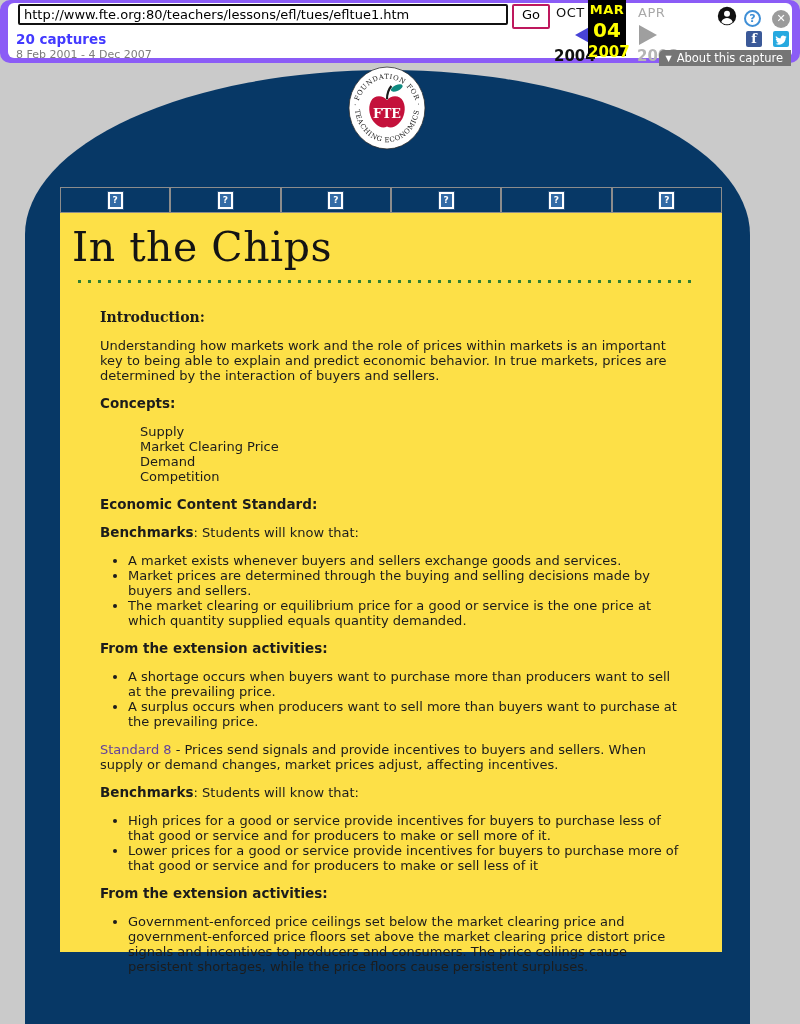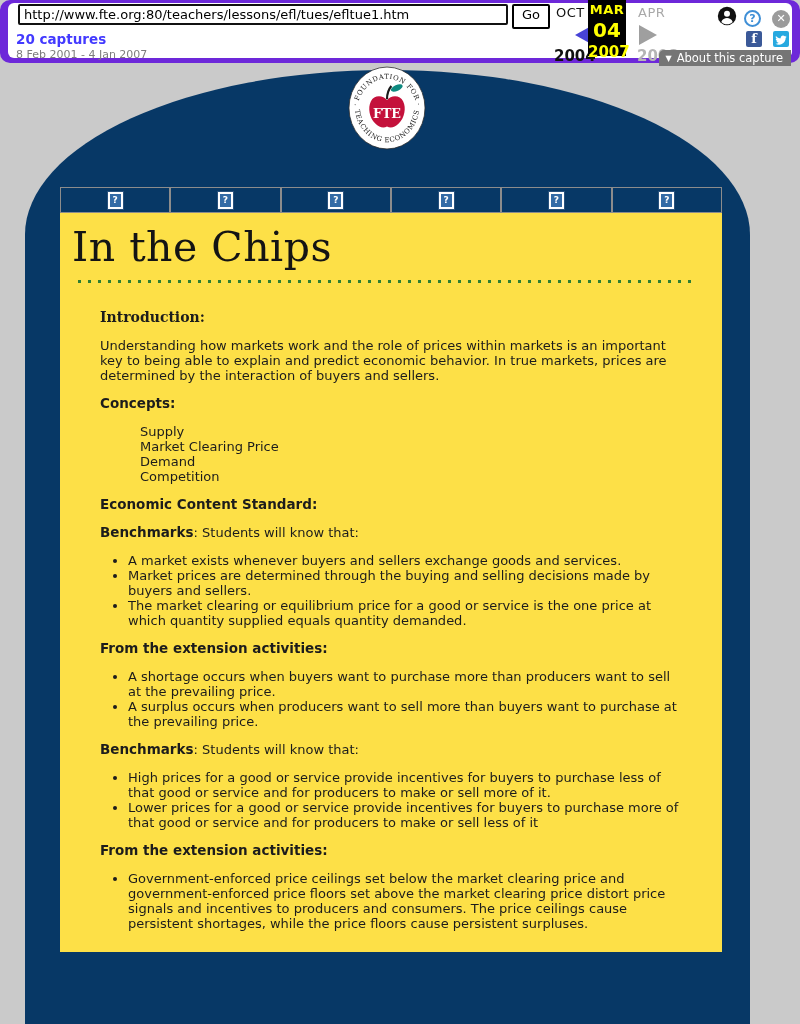--- a/index.html
+++ b/index.html
@@ -1,24 +1,24 @@
 <!DOCTYPE html>
 <html><head>
 <meta charset="utf-8">
 <style>
   html,body{margin:0;padding:0;}
   body{font-family:"DejaVu Sans","Liberation Sans",sans-serif;}
   .screen{position:relative;width:800px;height:1024px;background:#cacaca;overflow:hidden;}
 
   
-  .wb{position:absolute;left:0;top:0;width:800px;height:63px;background:#6d28d9;border-radius:10px;z-index:30;}
+  .wb{position:absolute;left:0;top:0;width:800px;height:63px;background:#8b5cf6;border-radius:10px;z-index:30;}
   .wb-inner{position:absolute;left:8px;top:3px;right:8px;bottom:5px;background:#ffffff;border-radius:6px;}
   .wb-url{position:absolute;left:10px;top:1px;width:478px;height:17px;border:2px solid #111;background:#fff;
           font:13px "DejaVu Sans","Liberation Sans",sans-serif;padding:0 4px;border-radius:2px;}
-  .wb-go{position:absolute;left:504px;top:1px;width:34px;height:21px;border:2px solid #000000;background:#fff;
+  .wb-go{position:absolute;left:504px;top:1px;width:34px;height:21px;border:2px solid #be185d;background:#fff;
          font:13px "DejaVu Sans","Liberation Sans",sans-serif;border-radius:2px;text-align:center;line-height:17px;cursor:pointer;}
   .wb-captures{position:absolute;left:8px;top:28px;color:#433aff;font-weight:bold;font-size:13.5px;cursor:pointer;text-decoration:none;}
   .wb-range{position:absolute;left:8px;top:45px;color:#7d7d7d;font-size:11px;}
   .wb-month{position:absolute;top:2px;font-weight:normal;font-size:13px;letter-spacing:.5px;}
   .wb-month.prev{left:548px;color:#111;}
   .wb-month.next{left:630px;color:#a9a9a9;}
   .wb-year{position:absolute;top:44px;font-weight:bold;font-size:15px;}
   .wb-year.prev{left:546px;color:#111;}
   .wb-year.next{left:629px;color:#b5b5b5;}
   .wb-blackcol{position:absolute;left:588px;top:0;width:38px;height:56px;background:#000;z-index:31;text-align:center;}
@@ -73,21 +73,21 @@
 </head>
 <body>
 
 <div class="screen">
 
   <div class="wb">
     <div class="wb-inner">
       <input class="wb-url" type="text" value="http://www.fte.org:80/teachers/lessons/efl/tues/efltue1.htm" style="">
       <div class="wb-go">Go</div>
       <a class="wb-captures">20 captures</a>
-      <div class="wb-range">8 Feb 2001 - 4 Jan 2007</div>
+      <div class="wb-range">8 Feb 2001 - 4 Dec 2007</div>
 
       <div class="wb-month prev">OCT</div>
       <div class="wb-month next">APR</div>
       <div class="wb-year prev">2004</div>
       <div class="wb-year next">2008</div>
       <div class="arrow left"></div>
       <div class="arrow right"></div>
 
       <div class="wb-ic ic-person">
         <svg viewBox="0 0 24 24" width="20" height="20">
@@ -177,20 +177,21 @@
         <ul class="bullets">
           <li>A market exists whenever buyers and sellers exchange goods and services.</li>
           <li>Market prices are determined through the buying and selling decisions made by buyers and sellers.</li>
           <li>The market clearing or equilibrium price for a good or service is the one price at which quantity supplied equals quantity demanded.</li>
         </ul>
         <div class="blk h-sans">From the extension activities:</div>
         <ul class="bullets">
           <li>A shortage occurs when buyers want to purchase more than producers want to sell at the prevailing price.</li>
           <li>A surplus occurs when producers want to sell more than buyers want to purchase at the prevailing price.</li>
         </ul>
+        <p class="blk"><a class="std-link" href="#">Standard 8</a><span> - Prices send signals and provide incentives to buyers and sellers. When supply or demand changes, market prices adjust, affecting incentives.</span></p>
         <div class="blk h-mixed"><b>Benchmarks</b><span>: Students will know that:</span></div>
         <ul class="bullets">
           <li>High prices for a good or service provide incentives for buyers to purchase less of that good or service and for producers to make or sell more of it.</li>
           <li>Lower prices for a good or service provide incentives for buyers to purchase more of that good or service and for producers to make or sell less of it</li>
         </ul>
         <div class="blk h-sans">From the extension activities:</div>
         <ul class="bullets">
           <li>Government-enforced price ceilings set below the market clearing price and government-enforced price floors set above the market clearing price distort price signals and incentives to producers and consumers. The price ceilings cause persistent shortages, while the price floors cause persistent surpluses.</li>
         </ul>
       </div>

